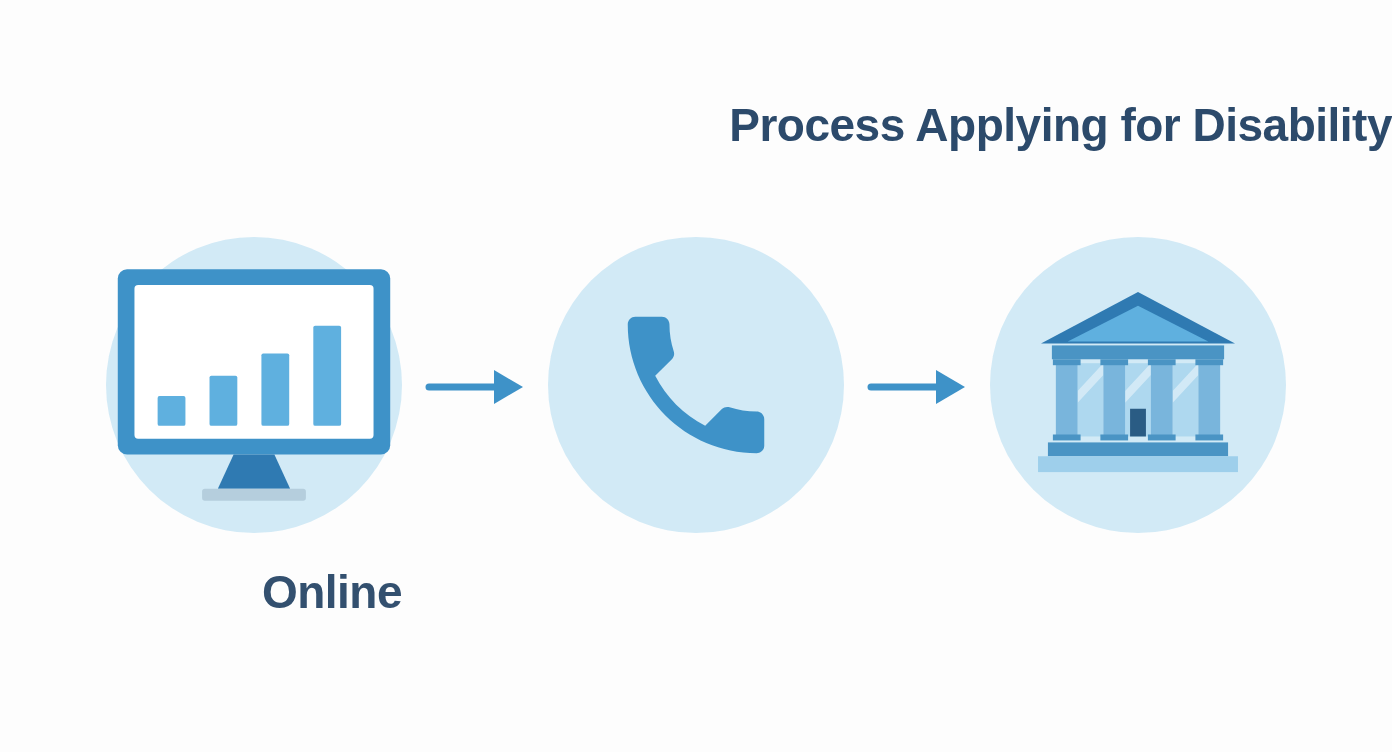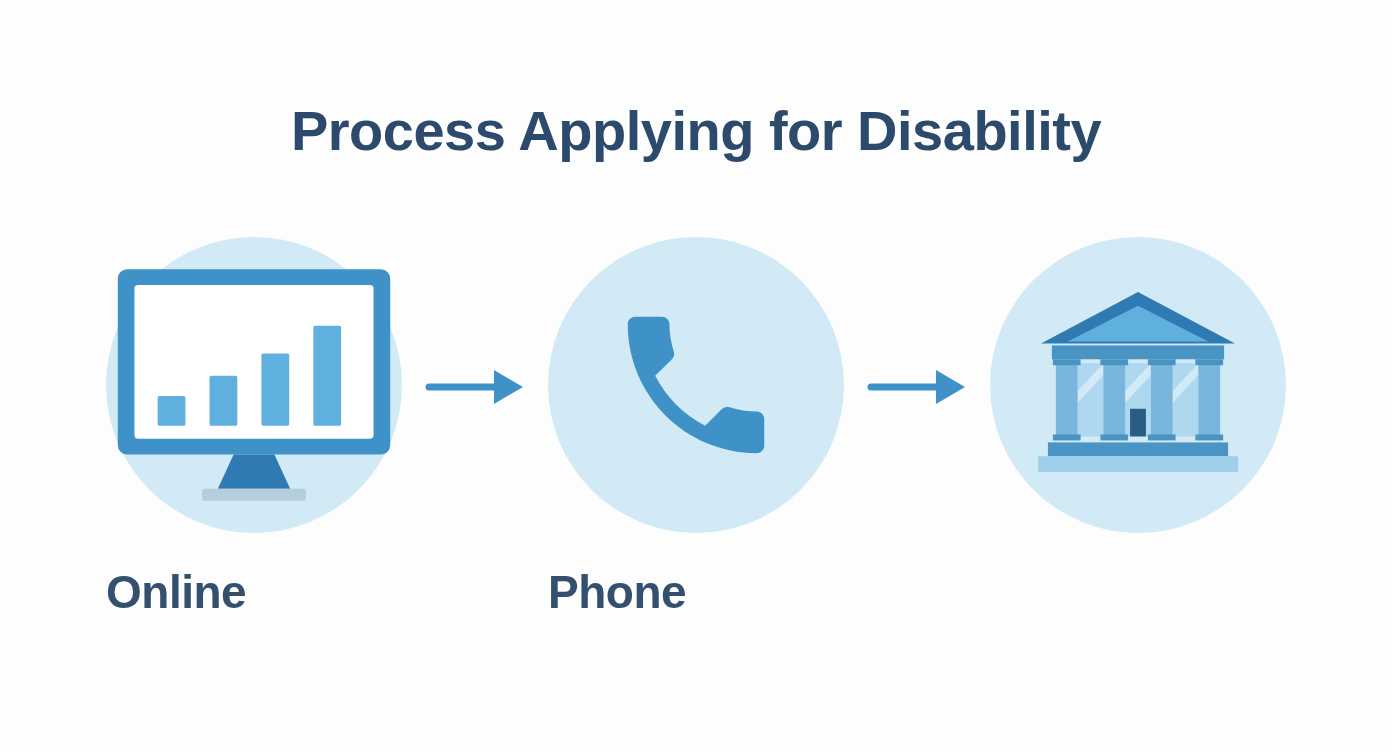--- a/index.html
+++ b/index.html
@@ -30,40 +30,40 @@
     width:1392px;
     height:752px;
     background:var(--background,#fdfdfd);
     overflow:hidden;
   }
   .title{
     position:absolute;
     top:98px;
     left:0;
     width:100%;
-    text-align:center;
-    font-size:56px;
+    text-align:right;
+    font-size:46px;
     font-weight:700;
     letter-spacing:-0.5px;
     color:var(--title-text,#2c4a6b);
   }
   .diagram-row{
     position:absolute;
     top:237px;
     left:0;
     width:100%;
     display:flex;
     justify-content:center;
     align-items:flex-start;
   }
   .step{
     width:296px;
     display:flex;
     flex-direction:column;
-    align-items:flex-start;
+    align-items:flex-end;
   }
   .circle{
     width:296px;
     height:296px;
     border-radius:50%;
     background:var(--circle-fill,#d2eaf6);
     display:flex;
     align-items:center;
     justify-content:center;
   }
@@ -114,21 +114,20 @@
         <polygon points="70,5 99,22 70,39" fill="var(--arrow,#3e92c8)"></polygon>
       </svg>
     </div>
 
     <div class="step">
       <div class="circle">
         <svg viewBox="0 0 24 24" width="182" height="182" aria-hidden="true">
           <path fill="var(--icon-primary,#3e92c8)" d="M6.62 10.79c1.44 2.83 3.76 5.14 6.59 6.59l2.2-2.2c.27-.27.67-.36 1.02-.24 1.12.37 2.33.57 3.57.57.55 0 1 .45 1 1V20c0 .55-.45 1-1 1-9.39 0-17-7.61-17-17 0-.55.45-1 1-1h3.5c.55 0 1 .45 1 1 0 1.25.2 2.45.57 3.57.11.35.03.74-.25 1.02l-2.2 2.2z"></path>
         </svg>
       </div>
-      <div class="step-label">Phone</div>
     </div>
 
     <div class="arrow-wrap">
       <svg viewBox="0 0 102 44" width="102" height="44" aria-hidden="true">
         <line x1="5" y1="22" x2="74" y2="22" stroke="var(--arrow,#3e92c8)" stroke-width="7" stroke-linecap="round"></line>
         <polygon points="70,5 99,22 70,39" fill="var(--arrow,#3e92c8)"></polygon>
       </svg>
     </div>
 
     <div class="step">

